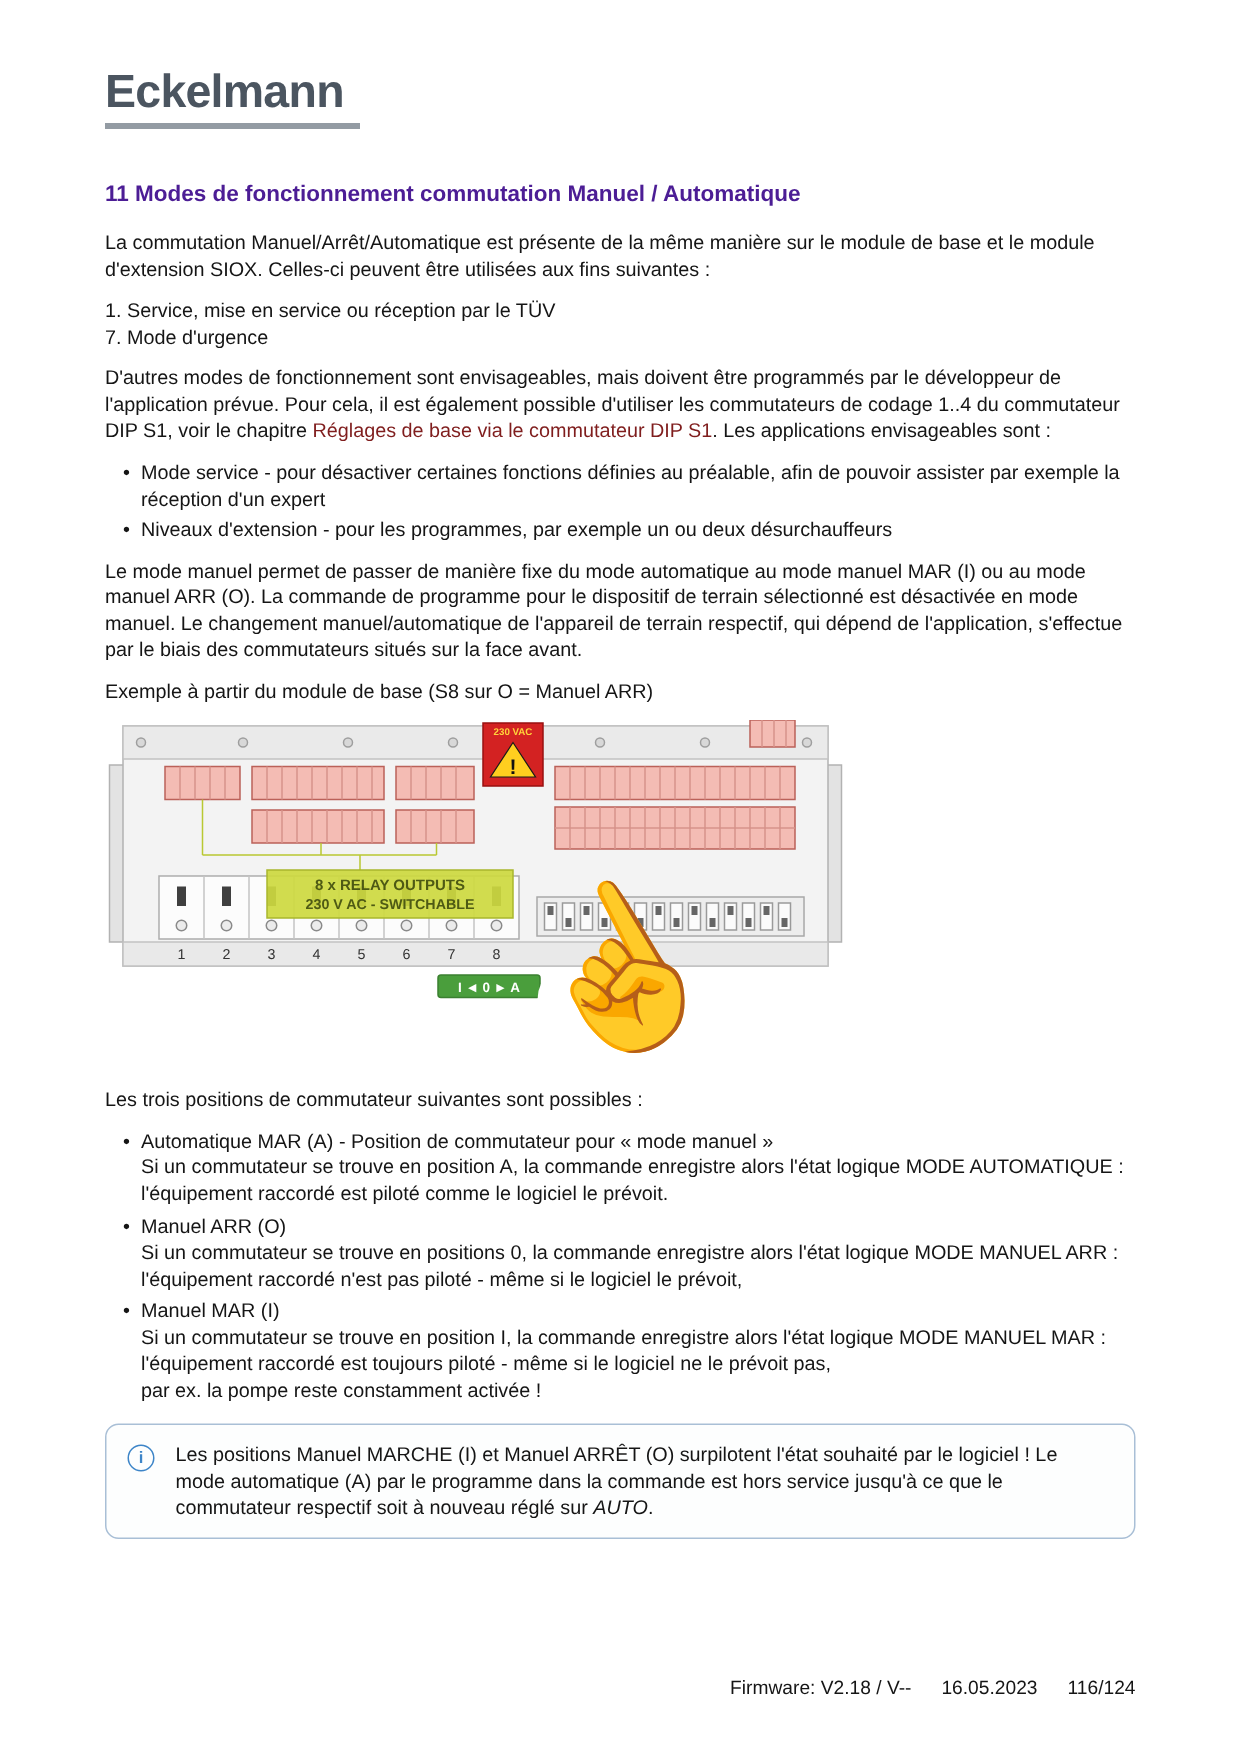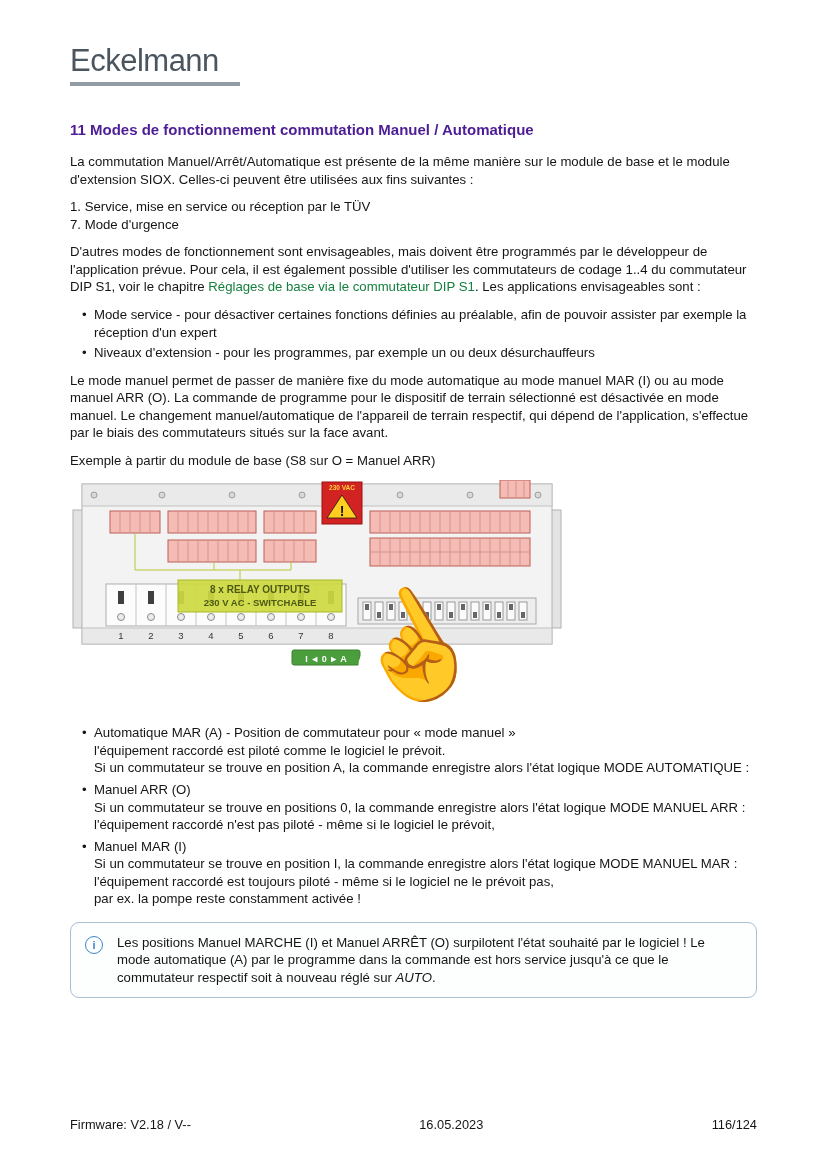--- a/index.html
+++ b/index.html
@@ -3,45 +3,45 @@
 <meta charset="utf-8">
 <style>
   html,body{margin:0;padding:0}
   body{
     width:827px;height:1169px;background:#ffffff;
     font-family:"Liberation Sans",sans-serif;
     font-size:13.2px;line-height:1.33;color:#151515;
     position:relative;overflow:hidden;
   }
   .page{padding:40px 70px 0 70px}
-  .logo-text{font-size:31px;font-weight:normal;color:#4b5560;letter-spacing:-0.5px}
+  .logo-text{font-size:31px;font-weight:bold;color:#4b5560;letter-spacing:-0.5px}
   .logo-rule{width:170px;height:4px;background:#939ba3;margin-top:1px}
   h1{font-size:15px;font-weight:bold;color:#4c1d95;margin:34px 0 13px 0}
   p{margin:0 0 10px 0}
   .numbered{margin:0 0 10px 0}
   .bullets{list-style:none;margin:0 0 10px 0;padding:0 0 0 24px}
   .bullets li{position:relative;margin-bottom:3px}
   .bullets li::before{content:"\2022";position:absolute;left:-12px;top:0}
-  a.link{color:#15803d;text-decoration:none;cursor:pointer}
+  a.link{color:#7f1d1d;text-decoration:none;cursor:pointer}
   .example{margin:2px 0 11px 0}
   figure{margin:0 0 12px 0}
   svg{display:block}
   .positions li{margin-bottom:4px}
   .note{
     border:1px solid #a9bfd6;border-radius:9px;background:#fdfefe;
     position:relative;margin-top:14px;padding:11px 18px 11px 46px;
   }
   .note-icon{
     position:absolute;left:14px;top:13px;width:16px;height:16px;
     border:1.6px solid #3d85c8;border-radius:50%;color:#3d85c8;
     font-size:11px;font-weight:bold;display:flex;align-items:center;justify-content:center;
   }
   footer{
     position:absolute;left:70px;right:70px;top:1116px;
-    display:flex;justify-content:space-between;font-size:12.8px;color:#151515;gap:20px;
+    display:flex;justify-content:flex-end;font-size:12.8px;color:#151515;gap:20px;
   }
   b{font-weight:normal}
   i{}
 </style>
 </head>
 <body>
 
 <div class="page">
 
   <header>
@@ -205,26 +205,27 @@
         <text x="256" y="181.5" text-anchor="middle" font-size="9" font-weight="bold" fill="#fff">I ◄ 0 ► A</text>
       </g>
 
       <g>
         <ellipse cx="312" cy="198" rx="20" ry="32" fill="#ffffff" transform="rotate(-30 312 198)"></ellipse>
         <text transform="translate(305 230) rotate(-30)" font-size="104" fill="#1b1b1b">☝</text>
       </g>
     </svg>
   </figure>
 
+  <p>Les trois positions de commutateur suivantes sont possibles :</p>
 
   <ul class="bullets positions">
     <li>
       <div><b>Automatique MAR (A) - Position de commutateur pour « mode manuel »</b></div>
+      <div>Si un commutateur se trouve en position A, la commande enregistre alors l'état logique MODE AUTOMATIQUE :</div>
       <div><span>l'équipement raccordé </span><b>est piloté comme le logiciel le prévoit</b><span>.</span></div>
-      <div>Si un commutateur se trouve en position A, la commande enregistre alors l'état logique MODE AUTOMATIQUE :</div>
     </li>
     <li>
       <div><b>Manuel ARR (O)</b></div>
       <div>Si un commutateur se trouve en positions 0, la commande enregistre alors l'état logique MODE MANUEL ARR :</div>
       <div><span>l'équipement raccordé </span><b>n'est pas piloté</b><span> - même si le logiciel le prévoit,</span></div>
     </li>
     <li>
       <div><b>Manuel MAR (I)</b></div>
       <div>Si un commutateur se trouve en position I, la commande enregistre alors l'état logique MODE MANUEL MAR :</div>
       <div><span>l'équipement raccordé </span><b>est toujours piloté</b><span> - même si le logiciel ne le prévoit pas,</span></div>

